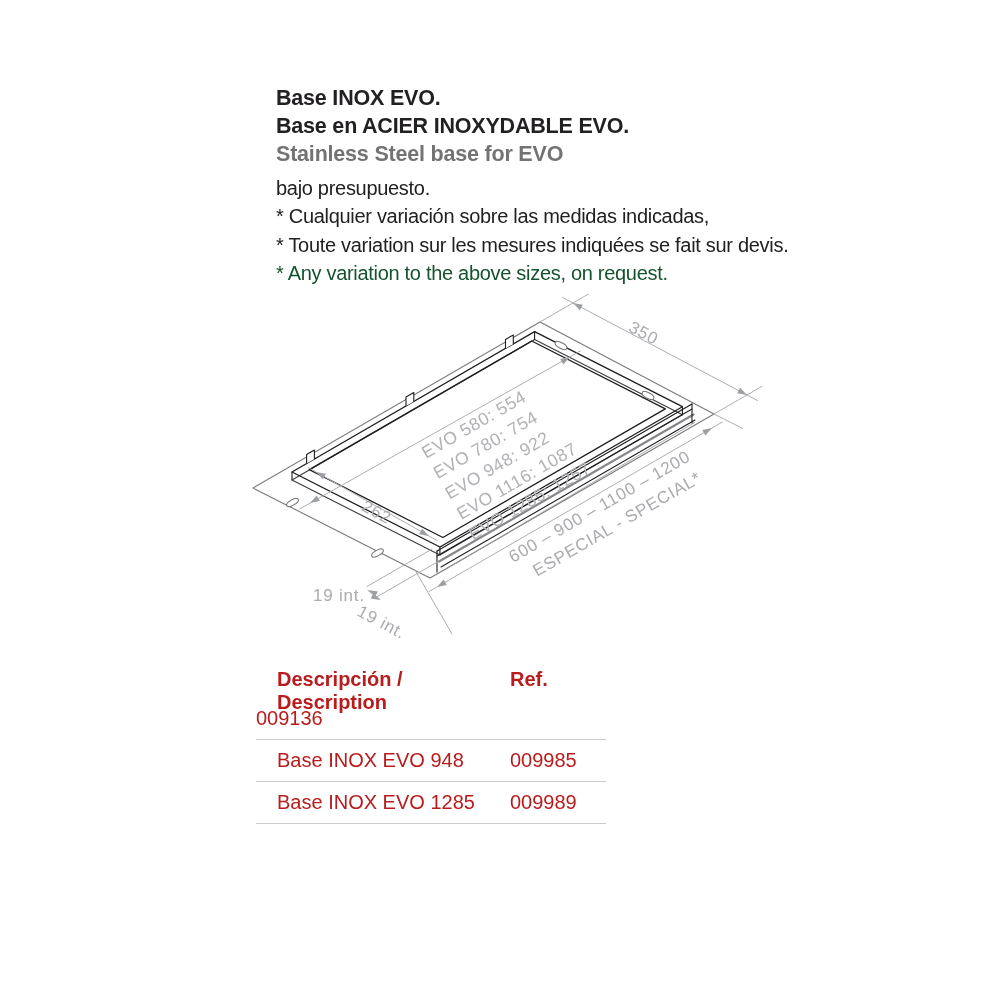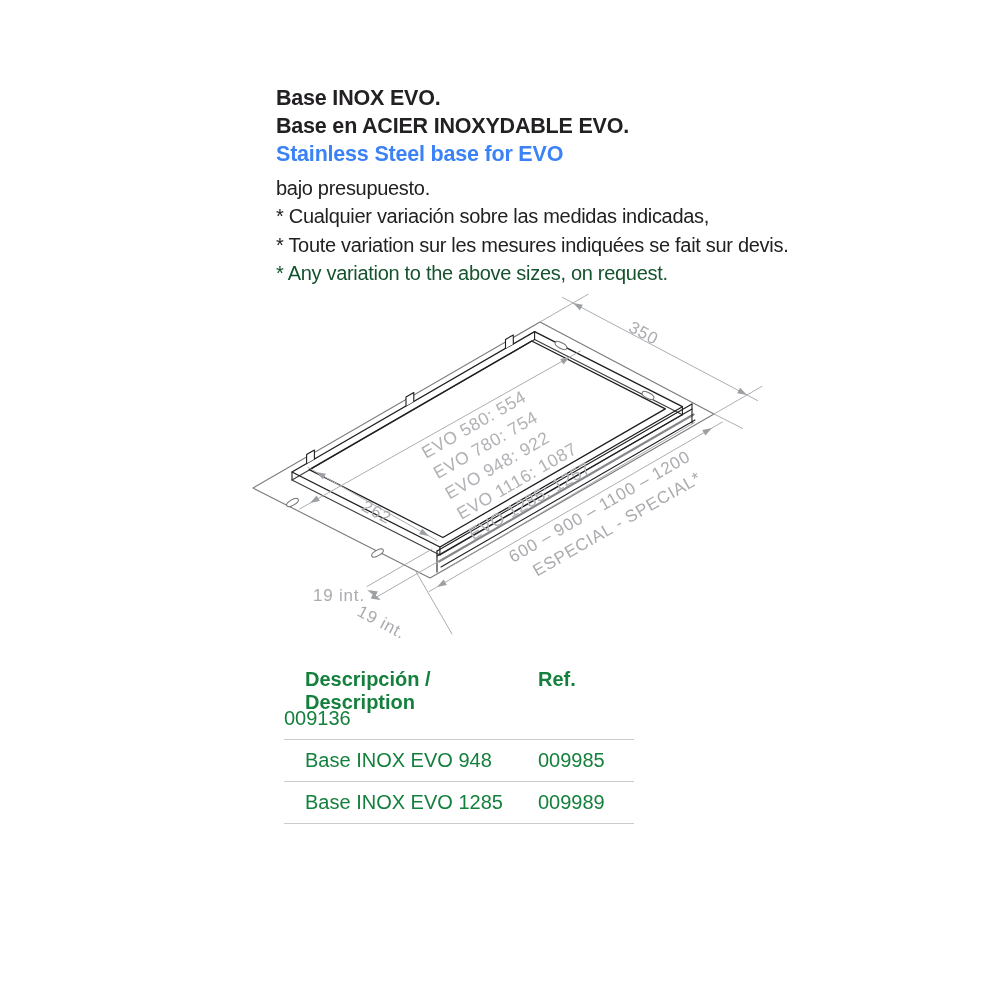--- a/index.html
+++ b/index.html
@@ -5,29 +5,29 @@
   html,body{margin:0;padding:0;background:#ffffff;}
   body{
     width:1000px;height:1000px;position:relative;overflow:hidden;
     font-family:"Liberation Sans","DejaVu Sans",sans-serif;
     -webkit-font-smoothing:antialiased;
   }
   .abs{position:absolute;}
   
   .header{left:276px;top:84px;width:560px;}
   .t-line{font-weight:bold;font-size:21.5px;line-height:28px;color:#232023;letter-spacing:-0.2px;}
-  .t-line.gray{color:#3b82f6;}
+  .t-line.gray{color:#737373;}
   .note{font-size:20px;line-height:28.4px;color:#232023;letter-spacing:-0.3px;margin-top:6px;}
   .note .gray{color:#14532d;}
   
   .drawing{left:230px;top:285px;width:560px;height:370px;}
   .iso-label{fill:#b0b2b5;font-size:17.5px;letter-spacing:0.6px;}
   .dim-label{fill:#a9abae;font-size:17px;letter-spacing:0.8px;}
   
-  .ptable{left:284px;top:668px;width:350px;font-size:20px;color:#15803d;}
+  .ptable{left:256px;top:668px;width:350px;font-size:20px;color:#b91c1c;}
   .thead{display:flex;align-items:flex-start;height:30px;font-weight:bold;}
   .trow{display:flex;align-items:center;height:41px;border-bottom:1px solid #c9cbcd;}
   .cell-desc{flex:1;padding-left:21px;}
   .cell-ref{width:96px;}
 </style>
 </head>
 <body>
 
 <div class="abs header">
   <div class="t-line">Base INOX EVO.</div>

